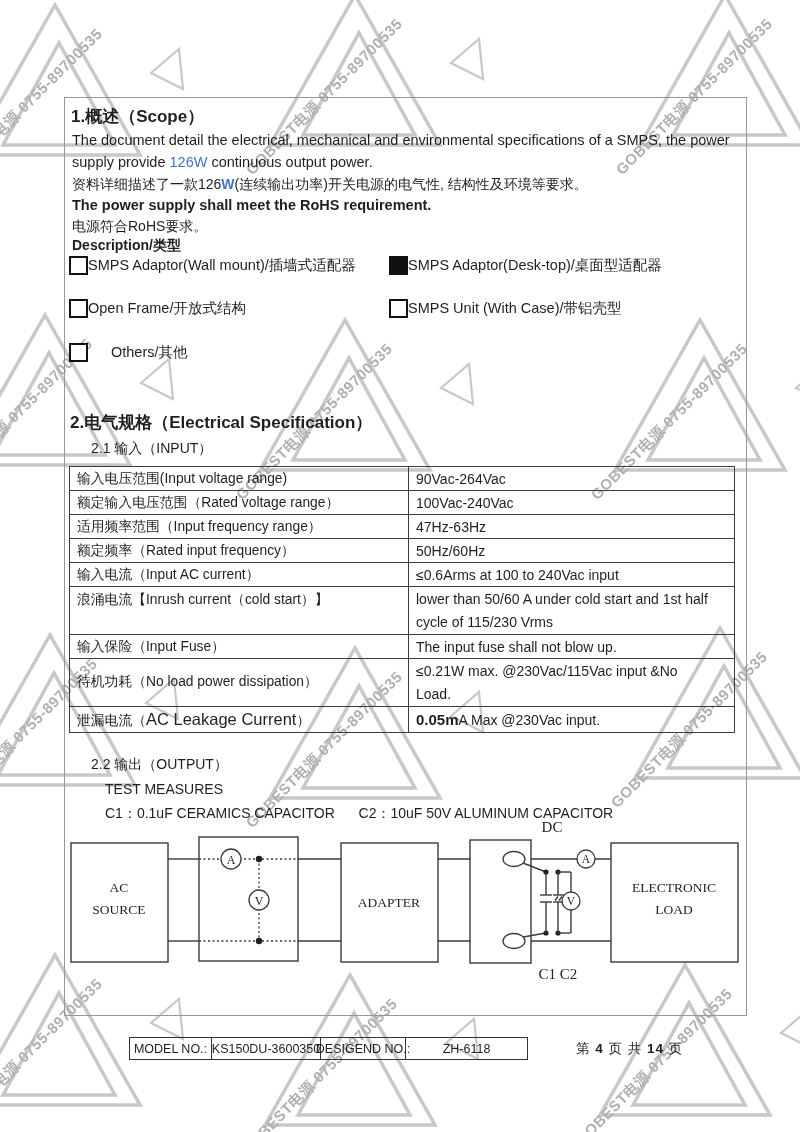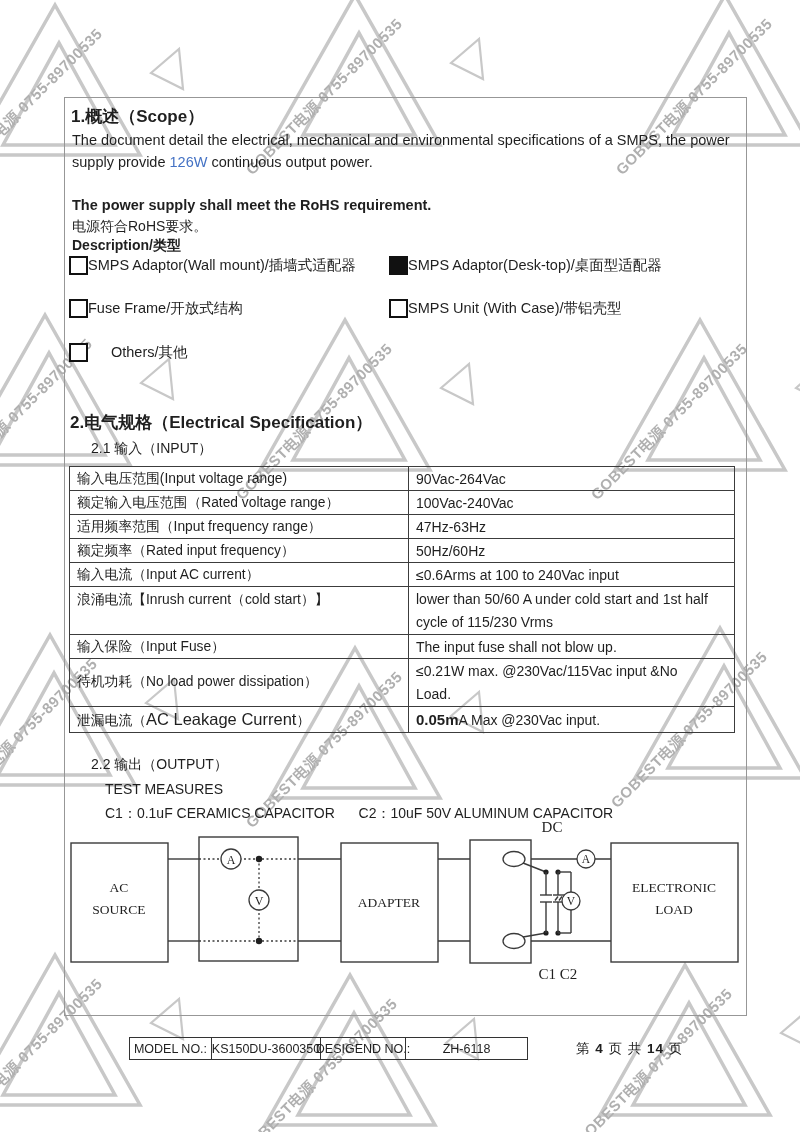--- a/index.html
+++ b/index.html
@@ -181,36 +181,37 @@
         <span class="wm-text">GOBEST电源 0755-89700535</span>
       </div>
     </div>
 
   <div class="content-box">
 
     <div class="abs h1" style="left:6px;top:7px;">1.概述（Scope）</div>
 
     <div class="pline" style="top:34px;">The document detail the electrical, mechanical and environmental specifications of a SMPS, the power</div>
     <div class="pline" style="top:56px;"><span>supply provide </span><span class="blue">126W</span><span> continuous output power.</span></div>
+    <div class="pline cn" style="top:78px;"><span>资料详细描述了一款126</span><span class="blue bold">W</span><span>(连续输出功率)开关电源的电气性, 结构性及环境等要求。</span></div>
     <div class="pline" style="top:99px;font-weight:bold;">The power supply shall meet the RoHS requirement.</div>
     <div class="pline cn" style="top:120px;">电源符合RoHS要求。</div>
 
     <div class="abs desc-h" style="left:7px;top:139px;">Description/类型</div>
 
     <div class="cbitem" style="left:4px;top:158px;">
       <span class="cb"></span>
       <span class="cblabel">SMPS Adaptor(Wall mount)/插墙式适配器</span>
     </div>
     <div class="cbitem" style="left:324px;top:158px;">
       <span class="cb checked"></span>
       <span class="cblabel">SMPS Adaptor(Desk-top)/桌面型适配器</span>
     </div>
     <div class="cbitem" style="left:4px;top:201px;">
       <span class="cb"></span>
-      <span class="cblabel">Fuse Frame/开放式结构</span>
+      <span class="cblabel">Open Frame/开放式结构</span>
     </div>
     <div class="cbitem" style="left:324px;top:201px;">
       <span class="cb"></span>
       <span class="cblabel">SMPS Unit (With Case)/带铝壳型</span>
     </div>
     <div class="cbitem" style="left:4px;top:245px;">
       <span class="cb"></span>
       <span class="cblabel" style="margin-left:23px;">Others/其他</span>
     </div>
 

